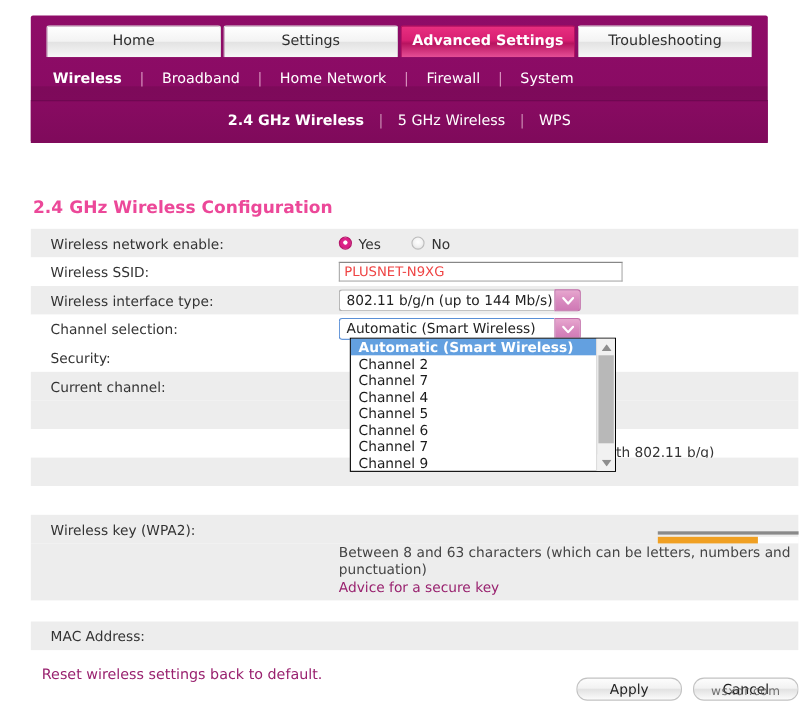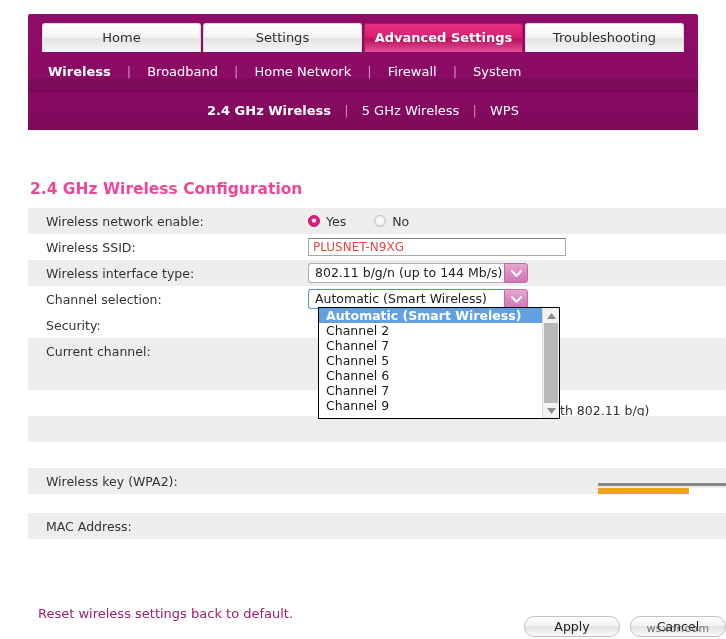--- a/index.html
+++ b/index.html
@@ -421,34 +421,43 @@
     <div class="field">
       <div class="strength" style="top:2px;">
         <div class="track"></div>
         <div class="bar">
             <i></i>
           </div>
       </div>
     </div>
   </div>
 
+  <div class="row odd" style="height:52px;align-items:flex-start;">
+    <div class="label"></div>
+    <div class="field">
+      <div class="hint">Between 8 and 63 characters (which can be letters, numbers and</div>
+      <div class="hint">punctuation)</div>
+      <div class="link-pink">Advice for a secure key</div>
+    </div>
+  </div>
 
   <div class="row even" style="height:19px;"></div>
 
   <div class="row odd">
     <div class="label">MAC Address:</div>
   </div>
 
 </div>
 
 <div class="popup">
   <ul class="list">
     <li class="selected">Automatic (Smart Wireless)</li>
     <li>Channel 2</li>
     <li>Channel 7</li>
+    <li>Channel 4</li>
     <li>Channel 5</li>
     <li>Channel 6</li>
     <li>Channel 7</li>
     <li>Channel 9</li>
   </ul>
   <div class="scrollbar">
     <div class="sb-btn">
       <svg width="9" height="6" viewBox="0 0 9 6">
           <path d="M4.5 0 L9 6 L0 6 Z" fill="#8d8d8d"></path>
         </svg>

